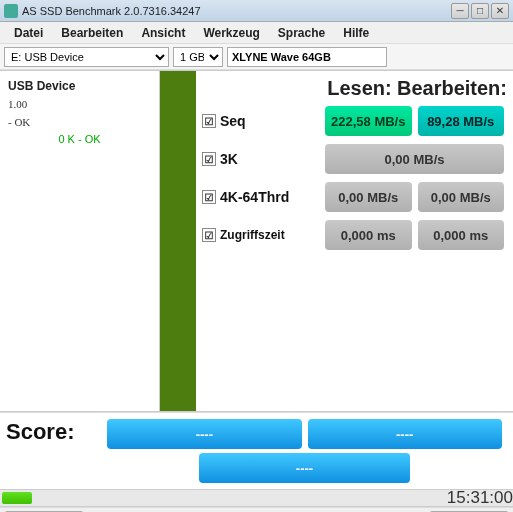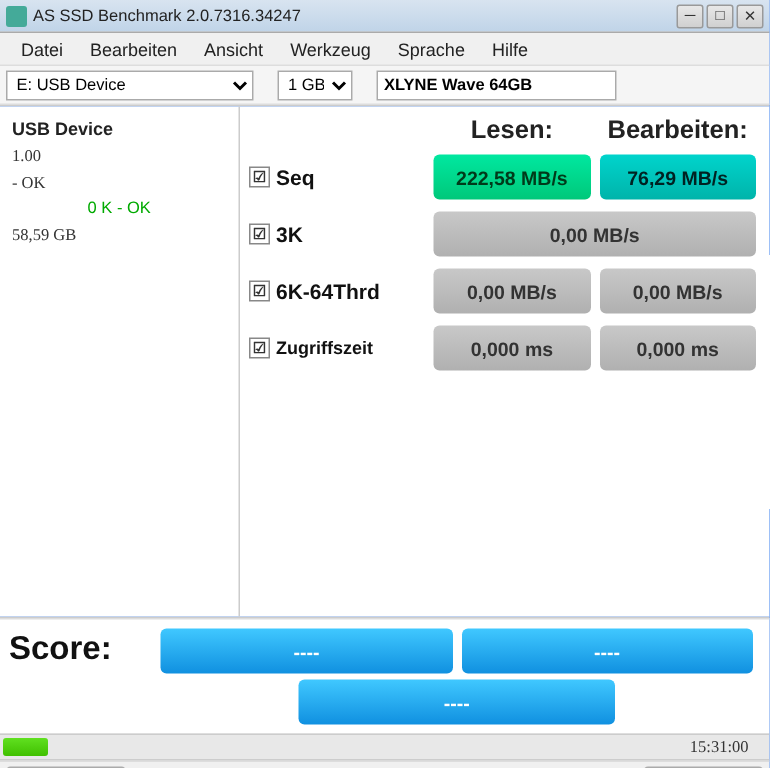--- a/index.html
+++ b/index.html
@@ -55,37 +55,38 @@
 
     
     .menubar {
       background: #f0f0f0;
       height: 22px;
       display: flex;
       align-items: center;
       padding: 0 6px;
       gap: 2px;
       border-bottom: 1px solid #ddd;
+      font-weight: bold;
     }
     .menu-item {
       padding: 2px 8px;
       cursor: pointer;
       font-size: 12px;
       color: #222;
       border-radius: 2px;
     }
 
     
     .toolbar {
       background: #f5f5f5;
       height: 26px;
       display: flex;
       align-items: center;
       padding: 2px 4px;
-      gap: 16px;
+      gap: 4px;
       border-bottom: 1px solid #ddd;
     }
     .toolbar-select {
       height: 20px;
       font-size: 11px;
       border: 1px solid #aaa;
       background: white;
       padding: 0 2px;
     }
     .toolbar-select-device {
@@ -142,21 +143,21 @@
     .bench-header {
       display: flex;
       margin-bottom: 4px;
     }
     .bench-label-col {
       width: 120px;
     }
     .bench-col {
       flex: 1;
       text-align: center;
-      font-size: 17px;
+      font-size: 20px;
       font-weight: bold;
       color: #222;
     }
 
     
     .bench-row {
       display: flex;
       align-items: center;
       margin-bottom: 4px;
       height: 34px;
@@ -270,24 +271,23 @@
       position: relative;
     }
     .progress-bar {
       height: 12px;
       background: linear-gradient(to bottom, #60e020, #40c000);
       margin: 0 2px;
       border-radius: 2px;
     }
     .progress-time {
       position: absolute;
-      right: 14px;
-      font-size: 11px;
-      color: #333;
-      font-family: Liberation Serif, serif;
+      right: 0;
+      font-size: 17px;
+      color: #333;
     }
 
     
     .bottom-bar {
       height: 28px;
       background: #f0f0f0;
       display: flex;
       align-items: center;
       padding: 0 4px;
       gap: 6px;
@@ -345,59 +345,58 @@
 <div class="toolbar">
   <select class="toolbar-select toolbar-select-device">
     <option>E: USB Device</option>
   </select>
   <select class="toolbar-select toolbar-select-size">
     <option>1 GB</option>
   </select>
   <input class="toolbar-input" type="text" value="XLYNE Wave 64GB" style="">
 </div>
 
-<div style="display:flex; background:#3b82f6; border-top:1px solid #ccc; border-bottom:1px solid #ccc;">
+<div style="display:flex; background:#4d7c0f; border-top:1px solid #ccc; border-bottom:1px solid #ccc;gap:36px;">
 
   <div class="left-panel">
     <div class="device-name">USB Device</div>
     <div class="info-line ok-black">1.00</div>
     <div class="info-line ok-black">- OK</div>
     <div class="info-line ok-green">0 K - OK</div>
-    <div class="info-line ok-black">58,59 GB</div>
   </div>
 
   <div class="right-panel">
 
     <div class="bench-header">
       <div class="bench-label-col"></div>
       <div class="bench-col">Lesen:</div>
       <div class="bench-col">Bearbeiten:</div>
     </div>
 
     <div class="bench-row">
       <div class="bench-row-label">
         <div class="bench-checkbox">☑</div>
         <span>Seq</span>
       </div>
       <div class="bench-value val-green">222,58 MB/s</div>
-      <div class="bench-value val-teal">76,29 MB/s</div>
+      <div class="bench-value val-teal">89,28 MB/s</div>
     </div>
 
     <div class="bench-row">
       <div class="bench-row-label">
         <div class="bench-checkbox">☑</div>
         <span>3K</span>
       </div>
       <div class="bench-value val-gray">0,00 MB/s</div>
     </div>
 
     <div class="bench-row">
       <div class="bench-row-label">
         <div class="bench-checkbox">☑</div>
-        <span>6K-64Thrd</span>
+        <span>4K-64Thrd</span>
       </div>
       <div class="bench-value val-gray">0,00 MB/s</div>
       <div class="bench-value val-gray">0,00 MB/s</div>
     </div>
 
     <div class="bench-row">
       <div class="bench-row-label" style="font-size:12px;">
         <div class="bench-checkbox">☑</div>
         <span>Zugriffszeit</span>
       </div>

